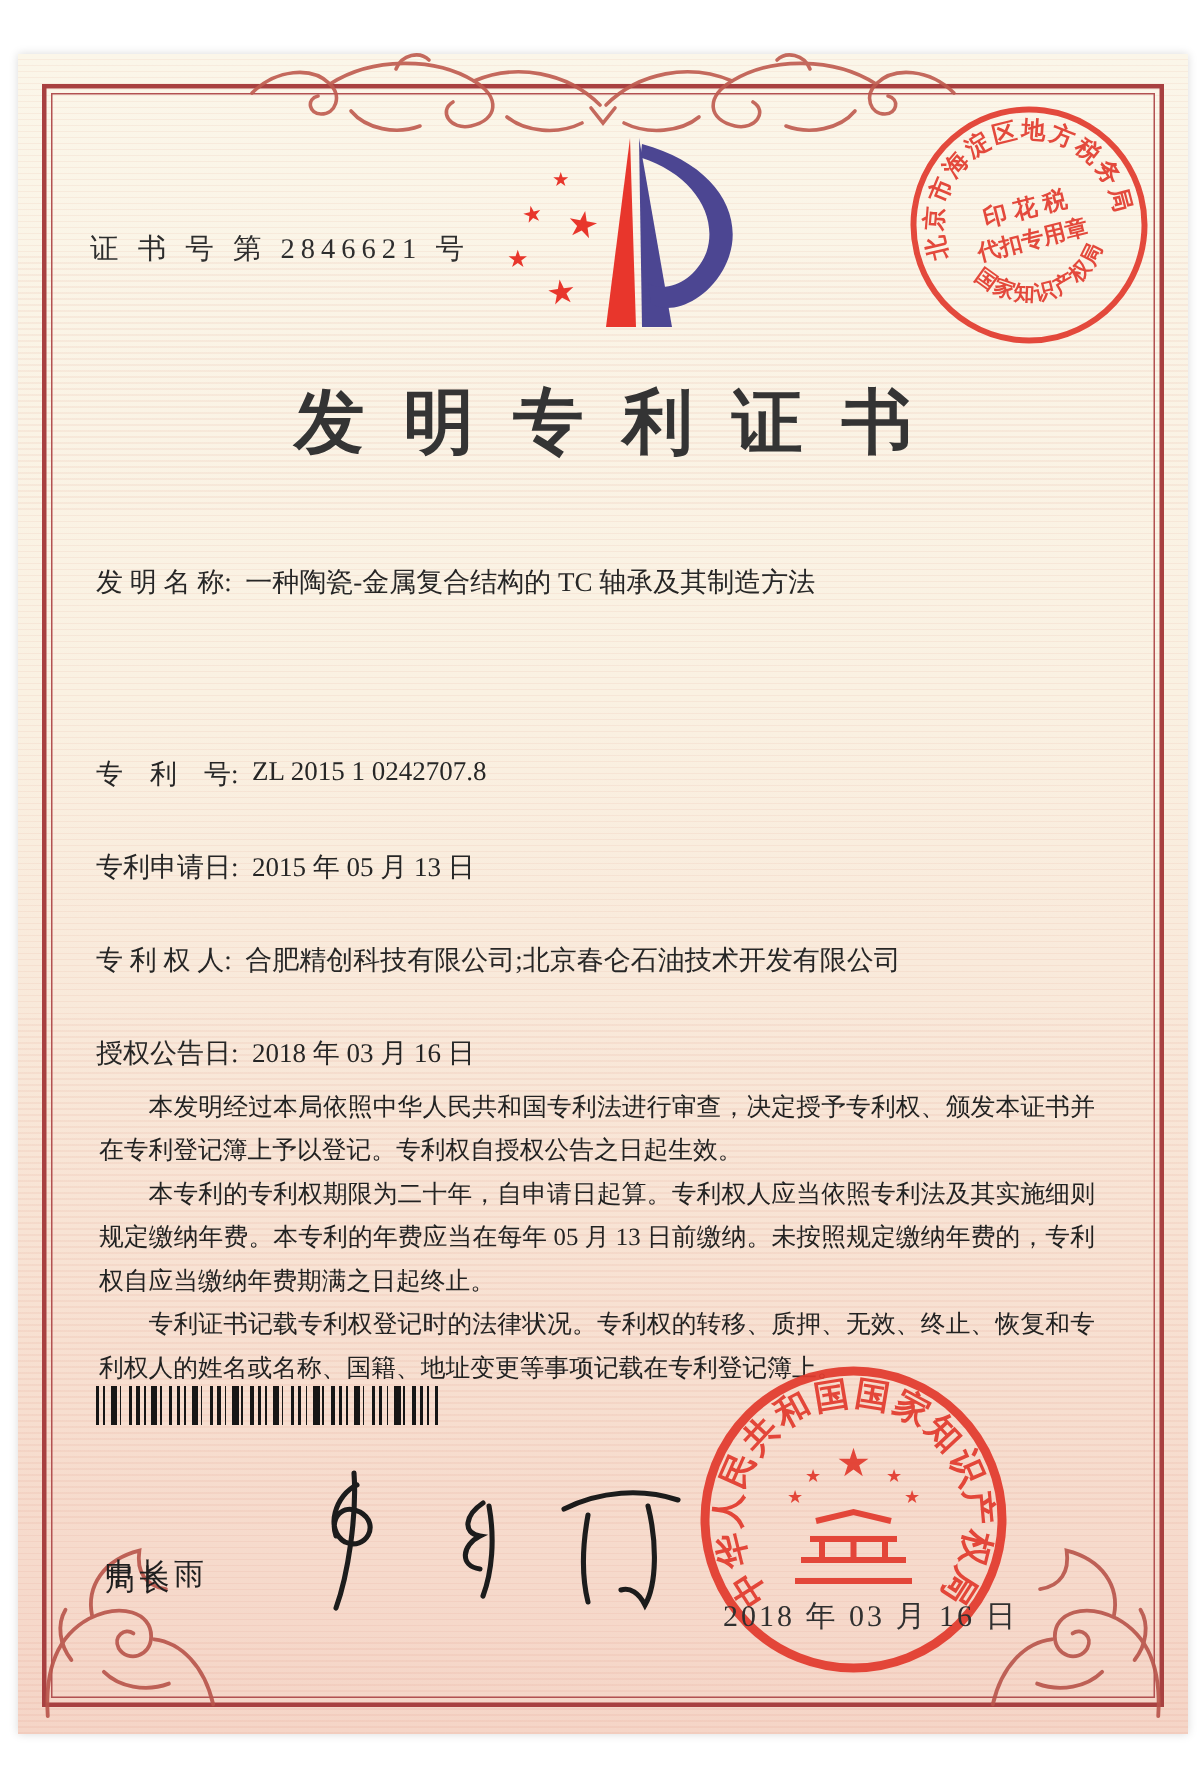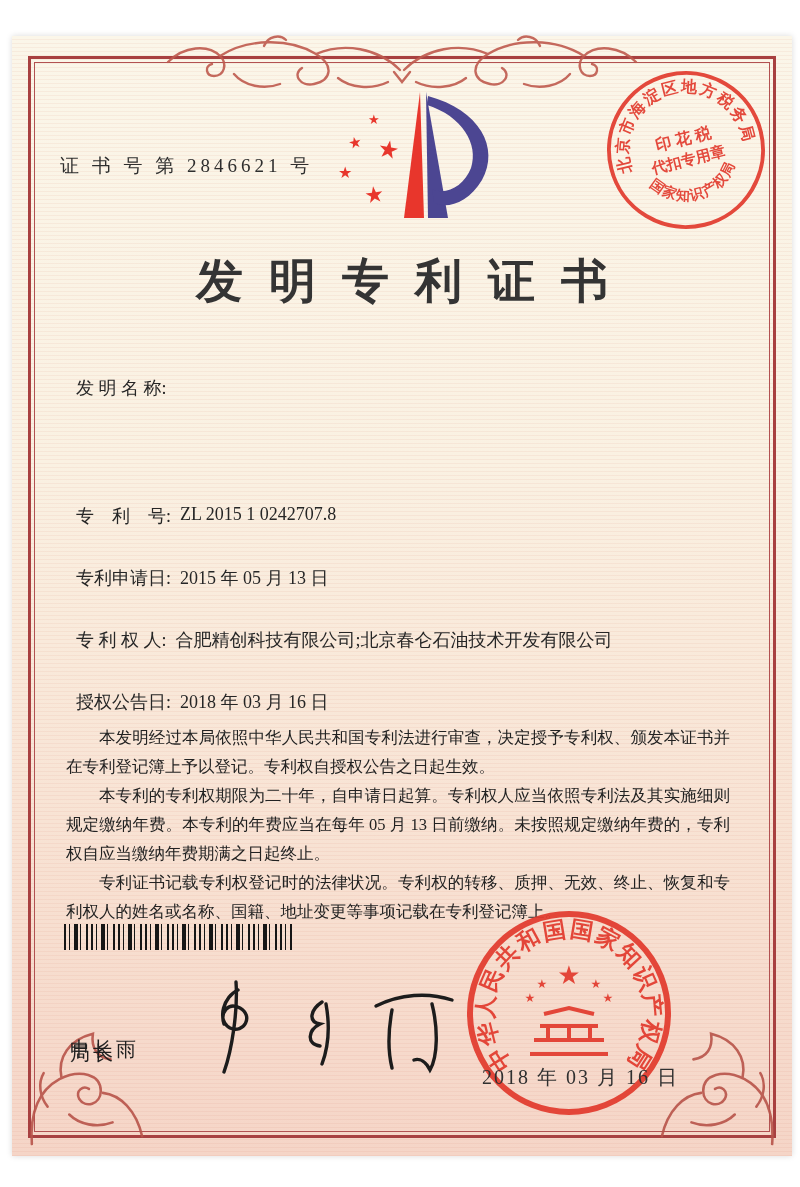--- a/index.html
+++ b/index.html
@@ -35,21 +35,21 @@
   .title {
     position:absolute; left:0; top:214px; width:100%; text-align:center;
     font-size:47px; font-weight:700; color:#343434; letter-spacing:26px;
     text-indent:26px;
   }
 
   .field {
     position:absolute; left:52px; width:680px; display:flex;
     font-size:18px; color:#262626;
   }
-  .field .lbl { white-space:pre; flex:0 0 auto;margin-left:12px; }
+  .field .lbl { white-space:pre; flex:0 0 auto; }
   .field .val { margin-left:9px; white-space:pre; }
 
   .paras {
     position:absolute; left:54px; top:676px; width:664px;
     font-size:16.5px; line-height:29px; color:#222; text-align:justify;margin-top:11px;
   }
   .paras p { text-indent:2em; }
 
   .barcode {
     position:absolute; left:52px; top:888px; width:228px; height:26px;
@@ -160,20 +160,21 @@
       <textPath href="#taxBot" startOffset="50%" text-anchor="middle">国家知识产权局</textPath>
     </text>
     <text x="88" y="82" font-size="16" font-weight="bold" fill="#e23b2e" text-anchor="middle">印 花 税</text>
     <text x="88" y="103" font-size="15" font-weight="bold" fill="#e23b2e" text-anchor="middle">代扣专用章</text>
   </svg>
 
   <div class="title">发明专利证书</div>
 
   <div class="field" style="top:340px">
     <span class="lbl">发 明 名 称:</span>
+    <span class="val">一种陶瓷-金属复合结构的 TC 轴承及其制造方法</span>
   </div>
   <div class="field" style="top:468px">
     <span class="lbl">专　利　号:</span>
     <span class="val">ZL 2015 1 0242707.8</span>
   </div>
   <div class="field" style="top:530px">
     <span class="lbl">专利申请日:</span>
     <span class="val">2015 年 05 月 13 日</span>
   </div>
   <div class="field" style="top:592px">

